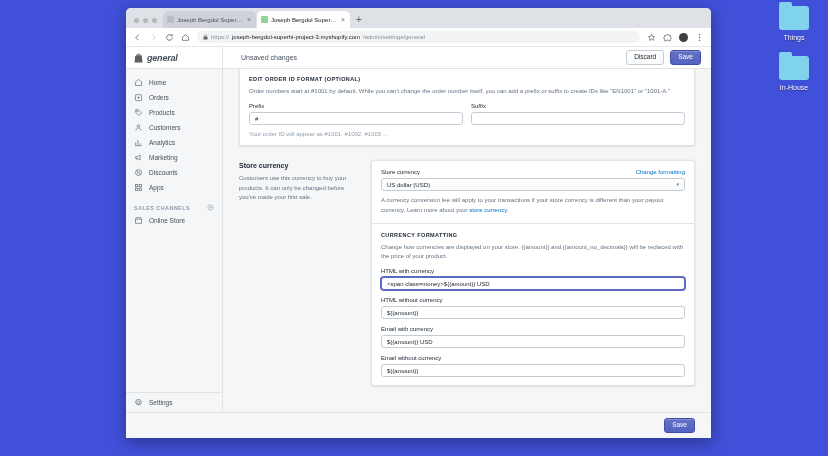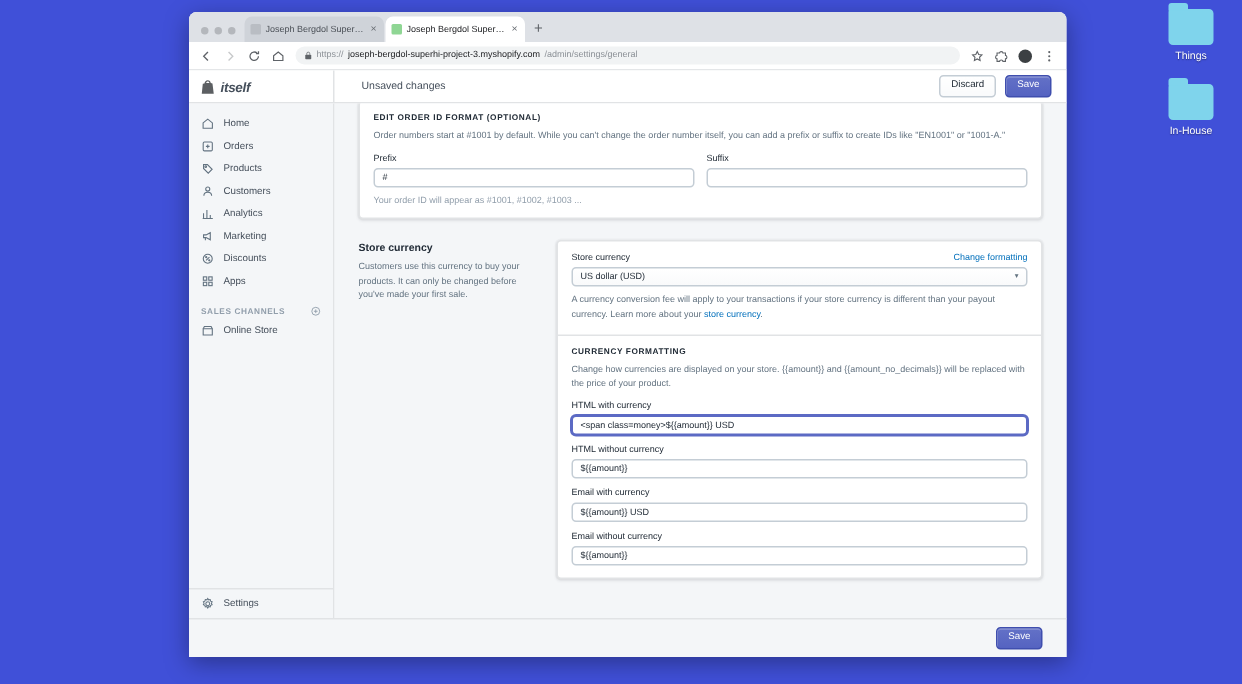--- a/index.html
+++ b/index.html
@@ -260,21 +260,21 @@
     </span>
   </div>
 
   <div class="app">
 
     <div class="app-top">
       <div class="brand">
         <svg class="brand-mark" viewBox="0 0 18 20" fill="#5c5f62">
           <path d="M9 1C6.5 1 5 3.2 4.6 5.2L2.4 5.8 1 19h16L15.3 5.2 13 4.6C12.8 2.6 11.4 1 9 1zm0 1.6c1.3 0 2 .9 2.2 2l-4.4.1C7.1 3.5 7.8 2.6 9 2.6z"></path>
         </svg>
-        <span class="brand-name">itself</span>
+        <span class="brand-name">general</span>
       </div>
       <div class="top-mid">Unsaved changes</div>
       <div class="top-actions">
         <button class="btn">Discard</button>
         <button class="btn btn-primary">Save</button>
       </div>
     </div>
 
     <div class="app-body">
 

